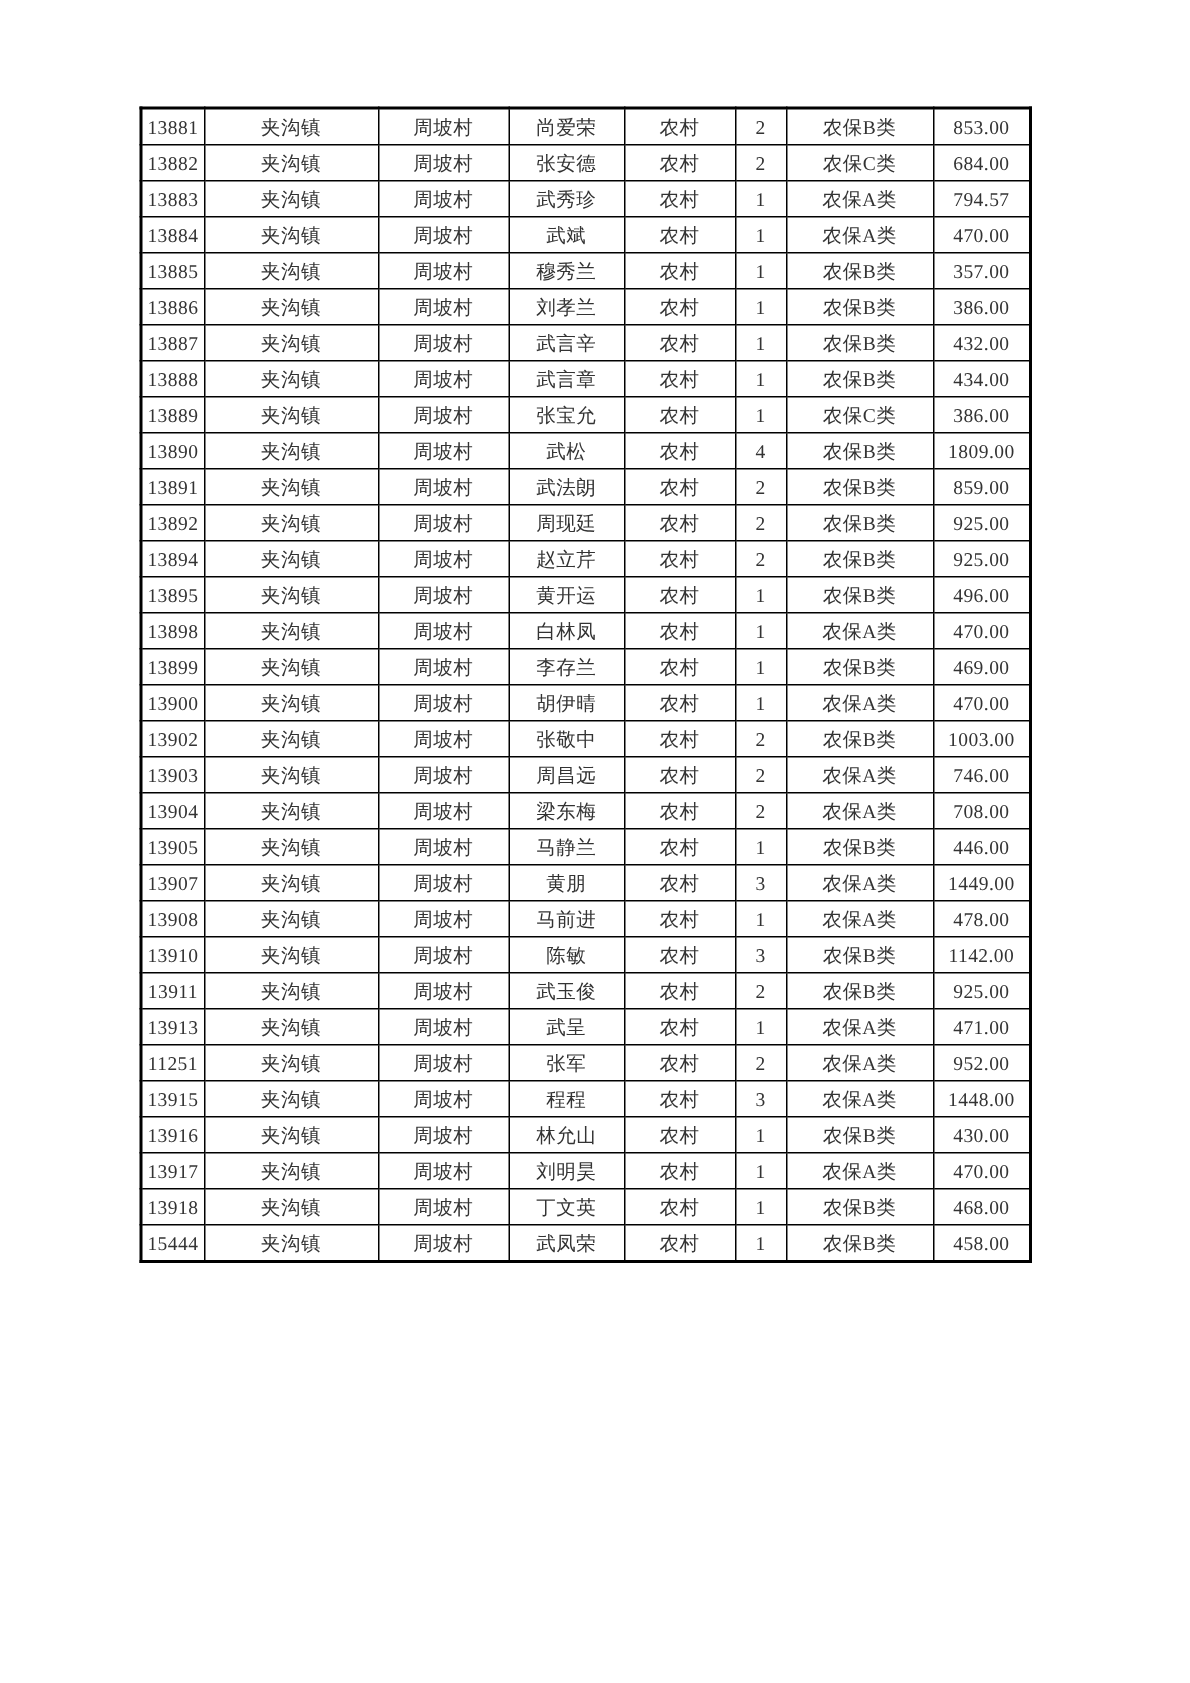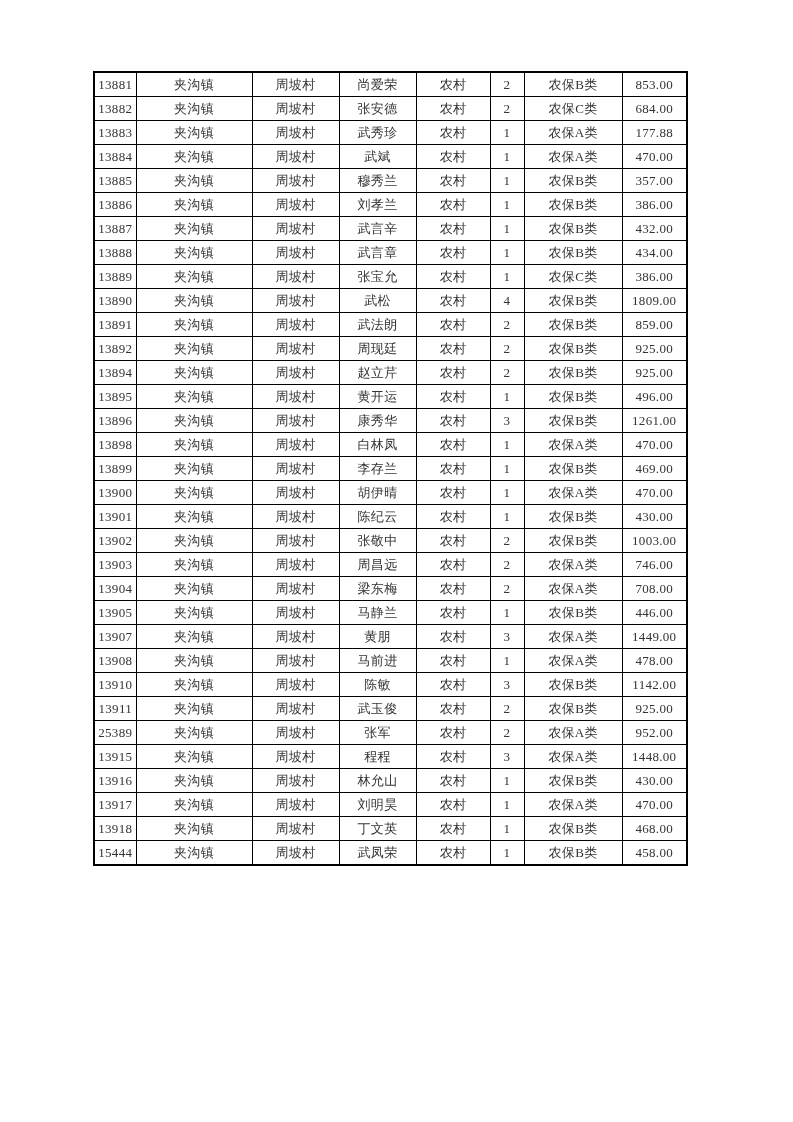--- a/index.html
+++ b/index.html
@@ -89,21 +89,21 @@
           <td>684.00</td>
         </tr>
         <tr>
           <td>13883</td>
           <td>夹沟镇</td>
           <td>周坡村</td>
           <td>武秀珍</td>
           <td>农村</td>
           <td>1</td>
           <td>农保A类</td>
-          <td>177.88</td>
+          <td>794.57</td>
         </tr>
         <tr>
           <td>13884</td>
           <td>夹沟镇</td>
           <td>周坡村</td>
           <td>武斌</td>
           <td>农村</td>
           <td>1</td>
           <td>农保A类</td>
           <td>470.00</td>
@@ -202,151 +202,141 @@
           <td>13895</td>
           <td>夹沟镇</td>
           <td>周坡村</td>
           <td>黄开运</td>
           <td>农村</td>
           <td>1</td>
           <td>农保B类</td>
           <td>496.00</td>
         </tr>
         <tr>
-          <td>13896</td>
-          <td>夹沟镇</td>
-          <td>周坡村</td>
-          <td>康秀华</td>
+          <td>13898</td>
+          <td>夹沟镇</td>
+          <td>周坡村</td>
+          <td>白林凤</td>
+          <td>农村</td>
+          <td>1</td>
+          <td>农保A类</td>
+          <td>470.00</td>
+        </tr>
+        <tr>
+          <td>13899</td>
+          <td>夹沟镇</td>
+          <td>周坡村</td>
+          <td>李存兰</td>
+          <td>农村</td>
+          <td>1</td>
+          <td>农保B类</td>
+          <td>469.00</td>
+        </tr>
+        <tr>
+          <td>13900</td>
+          <td>夹沟镇</td>
+          <td>周坡村</td>
+          <td>胡伊晴</td>
+          <td>农村</td>
+          <td>1</td>
+          <td>农保A类</td>
+          <td>470.00</td>
+        </tr>
+        <tr>
+          <td>13902</td>
+          <td>夹沟镇</td>
+          <td>周坡村</td>
+          <td>张敬中</td>
+          <td>农村</td>
+          <td>2</td>
+          <td>农保B类</td>
+          <td>1003.00</td>
+        </tr>
+        <tr>
+          <td>13903</td>
+          <td>夹沟镇</td>
+          <td>周坡村</td>
+          <td>周昌远</td>
+          <td>农村</td>
+          <td>2</td>
+          <td>农保A类</td>
+          <td>746.00</td>
+        </tr>
+        <tr>
+          <td>13904</td>
+          <td>夹沟镇</td>
+          <td>周坡村</td>
+          <td>梁东梅</td>
+          <td>农村</td>
+          <td>2</td>
+          <td>农保A类</td>
+          <td>708.00</td>
+        </tr>
+        <tr>
+          <td>13905</td>
+          <td>夹沟镇</td>
+          <td>周坡村</td>
+          <td>马静兰</td>
+          <td>农村</td>
+          <td>1</td>
+          <td>农保B类</td>
+          <td>446.00</td>
+        </tr>
+        <tr>
+          <td>13907</td>
+          <td>夹沟镇</td>
+          <td>周坡村</td>
+          <td>黄朋</td>
           <td>农村</td>
           <td>3</td>
-          <td>农保B类</td>
-          <td>1261.00</td>
-        </tr>
-        <tr>
-          <td>13898</td>
-          <td>夹沟镇</td>
-          <td>周坡村</td>
-          <td>白林凤</td>
-          <td>农村</td>
-          <td>1</td>
-          <td>农保A类</td>
-          <td>470.00</td>
-        </tr>
-        <tr>
-          <td>13899</td>
-          <td>夹沟镇</td>
-          <td>周坡村</td>
-          <td>李存兰</td>
-          <td>农村</td>
-          <td>1</td>
-          <td>农保B类</td>
-          <td>469.00</td>
-        </tr>
-        <tr>
-          <td>13900</td>
-          <td>夹沟镇</td>
-          <td>周坡村</td>
-          <td>胡伊晴</td>
-          <td>农村</td>
-          <td>1</td>
-          <td>农保A类</td>
-          <td>470.00</td>
-        </tr>
-        <tr>
-          <td>13901</td>
-          <td>夹沟镇</td>
-          <td>周坡村</td>
-          <td>陈纪云</td>
-          <td>农村</td>
-          <td>1</td>
-          <td>农保B类</td>
-          <td>430.00</td>
-        </tr>
-        <tr>
-          <td>13902</td>
-          <td>夹沟镇</td>
-          <td>周坡村</td>
-          <td>张敬中</td>
-          <td>农村</td>
-          <td>2</td>
-          <td>农保B类</td>
-          <td>1003.00</td>
-        </tr>
-        <tr>
-          <td>13903</td>
-          <td>夹沟镇</td>
-          <td>周坡村</td>
-          <td>周昌远</td>
-          <td>农村</td>
-          <td>2</td>
-          <td>农保A类</td>
-          <td>746.00</td>
-        </tr>
-        <tr>
-          <td>13904</td>
-          <td>夹沟镇</td>
-          <td>周坡村</td>
-          <td>梁东梅</td>
-          <td>农村</td>
-          <td>2</td>
-          <td>农保A类</td>
-          <td>708.00</td>
-        </tr>
-        <tr>
-          <td>13905</td>
-          <td>夹沟镇</td>
-          <td>周坡村</td>
-          <td>马静兰</td>
-          <td>农村</td>
-          <td>1</td>
-          <td>农保B类</td>
-          <td>446.00</td>
-        </tr>
-        <tr>
-          <td>13907</td>
-          <td>夹沟镇</td>
-          <td>周坡村</td>
-          <td>黄朋</td>
+          <td>农保A类</td>
+          <td>1449.00</td>
+        </tr>
+        <tr>
+          <td>13908</td>
+          <td>夹沟镇</td>
+          <td>周坡村</td>
+          <td>马前进</td>
+          <td>农村</td>
+          <td>1</td>
+          <td>农保A类</td>
+          <td>478.00</td>
+        </tr>
+        <tr>
+          <td>13910</td>
+          <td>夹沟镇</td>
+          <td>周坡村</td>
+          <td>陈敏</td>
           <td>农村</td>
           <td>3</td>
-          <td>农保A类</td>
-          <td>1449.00</td>
-        </tr>
-        <tr>
-          <td>13908</td>
-          <td>夹沟镇</td>
-          <td>周坡村</td>
-          <td>马前进</td>
-          <td>农村</td>
-          <td>1</td>
-          <td>农保A类</td>
-          <td>478.00</td>
-        </tr>
-        <tr>
-          <td>13910</td>
-          <td>夹沟镇</td>
-          <td>周坡村</td>
-          <td>陈敏</td>
-          <td>农村</td>
-          <td>3</td>
           <td>农保B类</td>
           <td>1142.00</td>
         </tr>
         <tr>
           <td>13911</td>
           <td>夹沟镇</td>
           <td>周坡村</td>
           <td>武玉俊</td>
           <td>农村</td>
           <td>2</td>
           <td>农保B类</td>
           <td>925.00</td>
         </tr>
         <tr>
-          <td>25389</td>
+          <td>13913</td>
+          <td>夹沟镇</td>
+          <td>周坡村</td>
+          <td>武呈</td>
+          <td>农村</td>
+          <td>1</td>
+          <td>农保A类</td>
+          <td>471.00</td>
+        </tr>
+        <tr>
+          <td>11251</td>
           <td>夹沟镇</td>
           <td>周坡村</td>
           <td>张军</td>
           <td>农村</td>
           <td>2</td>
           <td>农保A类</td>
           <td>952.00</td>
         </tr>
         <tr>
           <td>13915</td>

